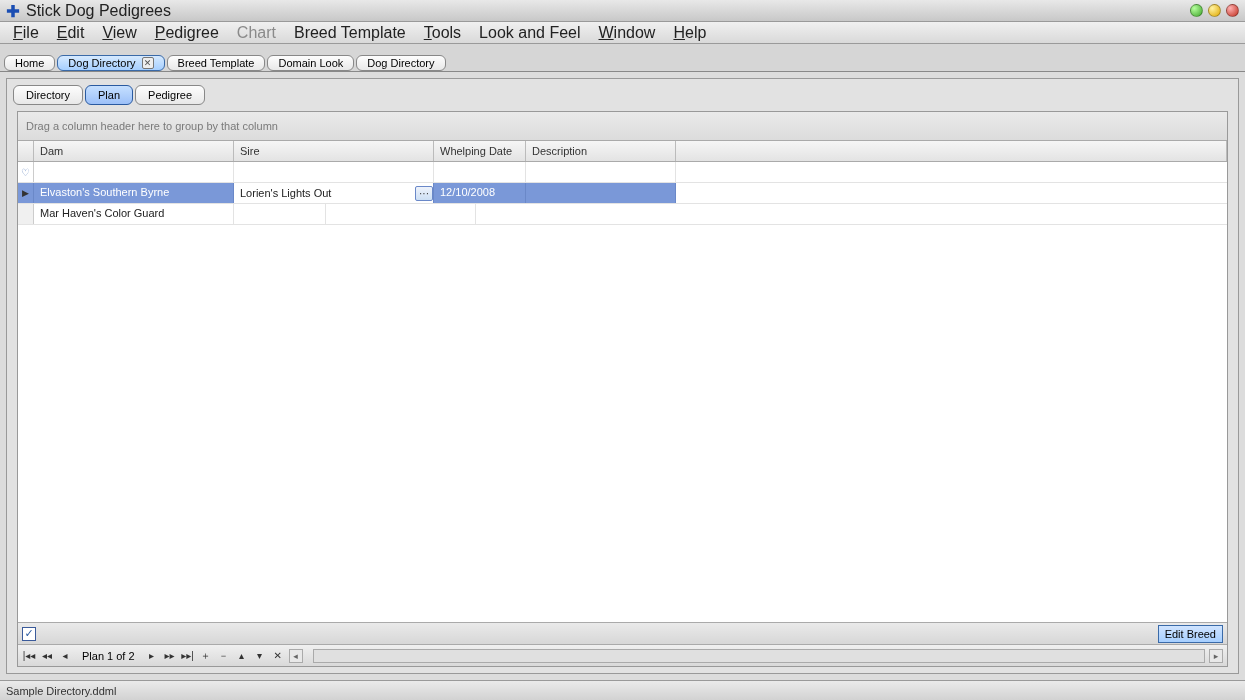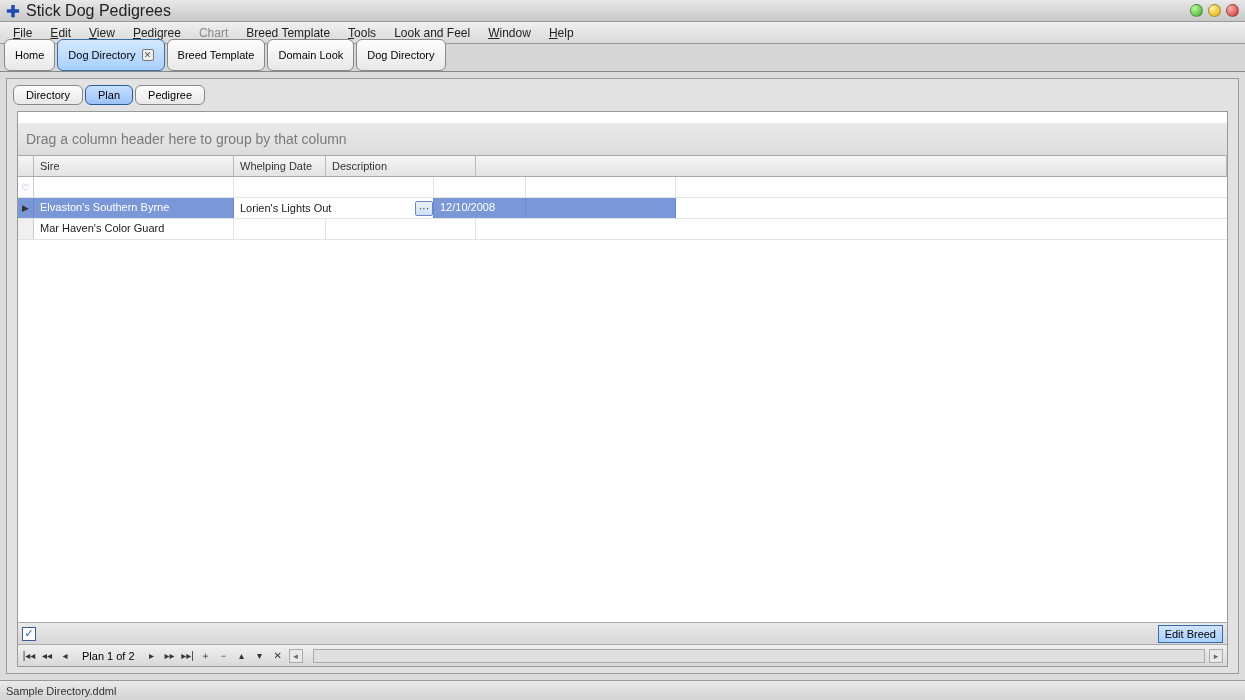--- a/index.html
+++ b/index.html
@@ -39,41 +39,41 @@
 .menubar {
   height: 22px;
   background: linear-gradient(#f0f0f0, #d9d9d9);
   border-bottom: 1px solid #9a9a9a;
   display: flex;
   align-items: center;
   padding: 0 4px;
 }
 .menu-item {
   padding: 3px 9px;
-  font-size: 12px;
+  font-size: 16px;
   color: #222;
   cursor: default;
 }
 .menu-item.disabled { color: #8a8a8a; }
 .mn { text-decoration: underline; }
 
 .tabbar {
   height: 28px;
   background: #d6d6d6;
   border-bottom: 1px solid #888;
   display: flex;
   align-items: flex-end;
   padding: 4px 4px 0 4px;
   gap: 2px;
 }
 .doc-tab {
   background: linear-gradient(#fdfdfd, #e8e8e8);
   border: 1px solid #888;
   border-radius: 6px;
-  padding: 9px 10px;
+  padding: 1px 10px;
   font-size: 11px;
   display: flex;
   align-items: center;
   gap: 6px;
 }
 .doc-tab.active {
   background: linear-gradient(#d6eaff, #a6cfff);
   border-color: #3a6aa8;
 }
 .close-x {
@@ -124,22 +124,21 @@
   display: flex;
   flex-direction: column;
   background: #fff;
   border: 1px solid #999;
 }
 .group-panel {
   background: linear-gradient(#eaeaea, #dcdcdc);
   border-bottom: 1px solid #aaa;
   padding: 8px 8px;
   color: #7a7a7a;
-  font-size: 14px;
-  margin-top: 11px;
+  font-size: 11px;
 }
 .grid-header {
   display: flex;
   background: linear-gradient(#f6f6f6, #e3e3e3);
   border-bottom: 1px solid #aaa;
 }
 .gh-cell {
   border-right: 1px solid #bbb;
   padding: 4px 6px;
   color: #333;
@@ -305,20 +304,21 @@
       <div class="sub-tab"><span>Directory</span></div>
       <div class="sub-tab active"><span>Plan</span></div>
       <div class="sub-tab"><span>Pedigree</span></div>
     </div>
 
     <div class="grid-wrapper">
       <div class="group-panel">Drag a column header here to group by that column</div>
 
       <div class="grid-header">
         <div class="gh-cell col-ind"></div>
+        <div class="gh-cell col-dam">Dam</div>
         <div class="gh-cell col-sire">Sire</div>
         <div class="gh-cell col-whelp">Whelping Date</div>
         <div class="gh-cell col-desc">Description</div>
         <div class="gh-cell col-rest"></div>
       </div>
 
       <div class="grid-body">
 
         <div class="grid-row filter-row">
           <div class="gd-cell col-ind row-indicator">

